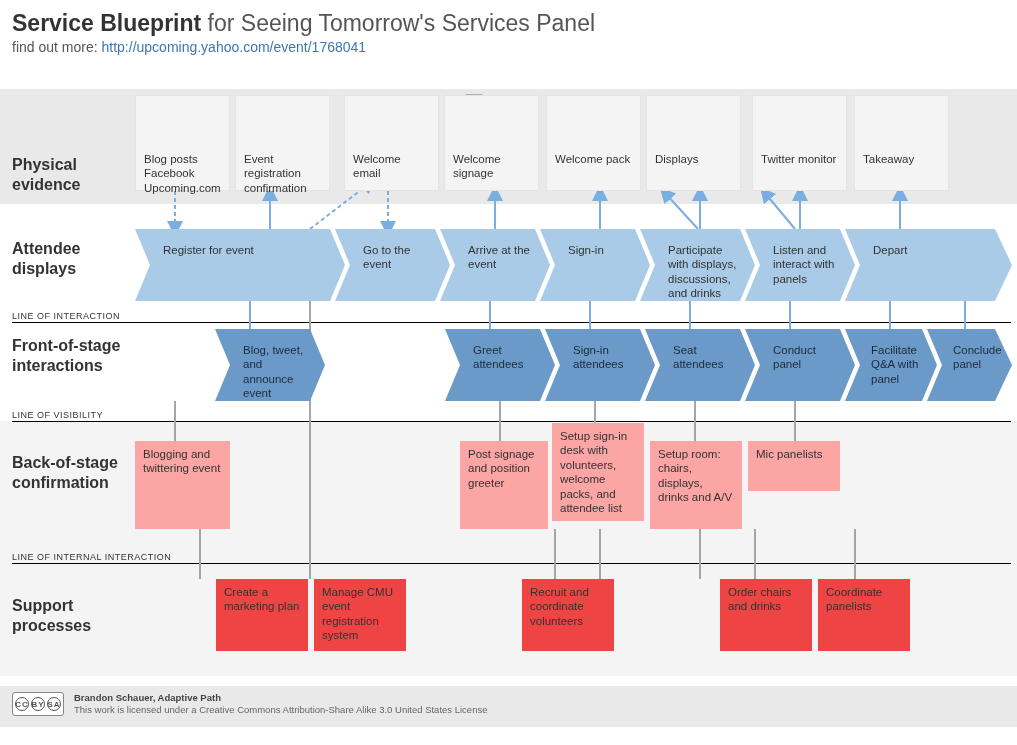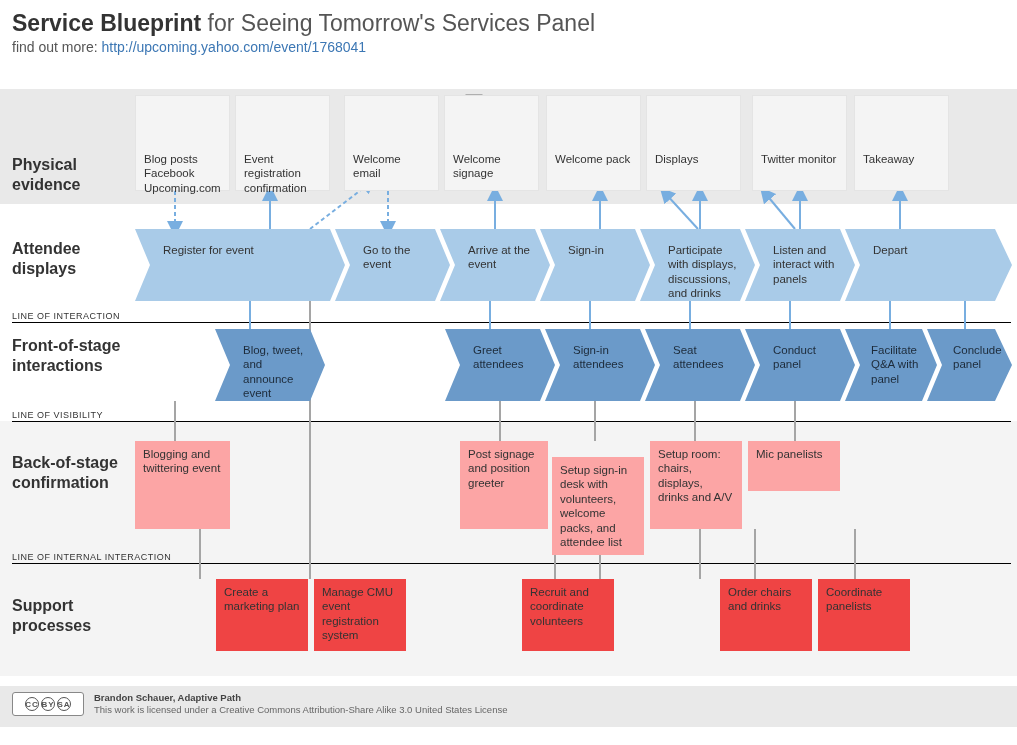--- a/index.html
+++ b/index.html
@@ -21,21 +21,21 @@
   .band.light { background: #f4f4f4; }
 
   .cell { position: absolute; font-size: 11.5px; line-height: 1.25; color: #333; padding: 6px 8px 6px 8px; }
   .cell.evidence { background: #f4f4f4; border: 1px solid #e4e4e4; }
 
   .box { position:absolute; font-size:11.5px; line-height:1.25; padding:6px 8px; }
   .box.back { background:#fca5a5; }
   .box.support { background:#ef4444; }
 
   .footer { background:#e9e9e9; padding:6px 12px 10px; display:flex; align-items:center; gap:10px; }
-  .cc-badge { width:72px; height:24px; border:1px solid #888; background:#fff; display:flex; align-items:center; justify-content:center; font-size:9px; font-weight:700; color:#555; border-radius:3px; letter-spacing:1px;}
+  .cc-badge { width:52px; height:24px; border:1px solid #888; background:#fff; display:flex; align-items:center; justify-content:center; font-size:9px; font-weight:700; color:#555; border-radius:3px; letter-spacing:1px;}
   .cc-badge .circ { width:14px; height:14px; border:1.5px solid #555; border-radius:50%; margin:0 1px; display:inline-flex; align-items:center; justify-content:center; font-size:8px;}
   .footer-text { font-size: 9.5px; color:#666; line-height:1.3; }
   .footer-text .bld { font-weight:700; color:#444; }
 </style>
 </head>
 <body>
 
 <div class="header">
   <h1><span class="bold">Service Blueprint</span><span> for Seeing Tomorrow's Services Panel</span></h1>
   <div class="sub"><span>find out more: </span><a href="#">http://upcoming.yahoo.com/event/1768041</a></div>
@@ -202,21 +202,21 @@
   <div class="cell" style="left:235px; top:276px; width:85px; color:#1d2b3a;">Blog, tweet, and announce event</div>
   <div class="cell" style="left:465px; top:276px; width:85px; color:#1d2b3a;">Greet attendees</div>
   <div class="cell" style="left:565px; top:276px; width:85px; color:#1d2b3a;">Sign-in attendees</div>
   <div class="cell" style="left:665px; top:276px; width:85px; color:#1d2b3a;">Seat attendees</div>
   <div class="cell" style="left:765px; top:276px; width:85px; color:#1d2b3a;">Conduct panel</div>
   <div class="cell" style="left:863px; top:276px; width:70px; color:#1d2b3a;">Facilitate Q&amp;A with panel</div>
   <div class="cell" style="left:945px; top:276px; width:62px; color:#1d2b3a;">Conclude panel</div>
 
   <div class="box back" style="left:135px; top:380px; width:95px; height:88px;">Blogging and twittering event</div>
   <div class="box back" style="left:460px; top:380px; width:88px; height:88px;">Post signage and position greeter</div>
-  <div class="box back" style="left:552px; top:396px; width:92px; height:98px;">Setup sign-in desk with volunteers, welcome packs, and attendee list</div>
+  <div class="box back" style="left:552px; top:362px; width:92px; height:98px;">Setup sign-in desk with volunteers, welcome packs, and attendee list</div>
   <div class="box back" style="left:650px; top:380px; width:92px; height:88px;">Setup room: chairs, displays, drinks and A/V</div>
   <div class="box back" style="left:748px; top:380px; width:92px; height:50px;">Mic panelists</div>
 
   <div class="box support" style="left:216px; top:518px; width:92px; height:72px;">Create a marketing plan</div>
   <div class="box support" style="left:314px; top:518px; width:92px; height:72px;">Manage CMU event registration system</div>
   <div class="box support" style="left:522px; top:518px; width:92px; height:72px;">Recruit and coordinate volunteers</div>
   <div class="box support" style="left:720px; top:518px; width:92px; height:72px;">Order chairs and drinks</div>
   <div class="box support" style="left:818px; top:518px; width:92px; height:72px;">Coordinate panelists</div>
 
 </div>

